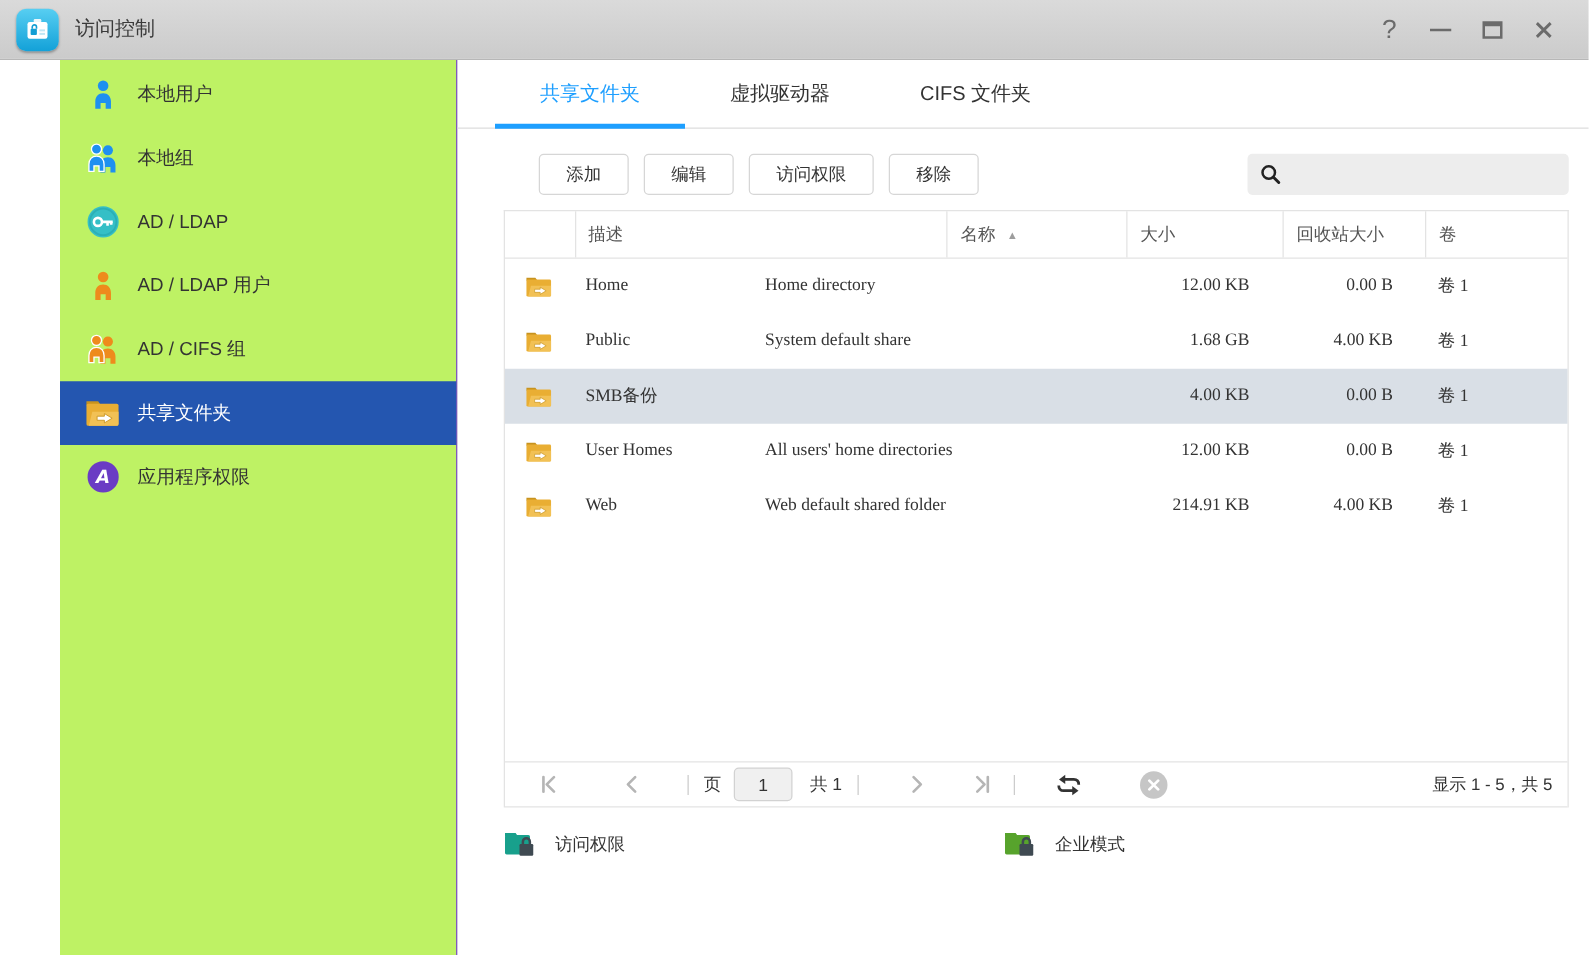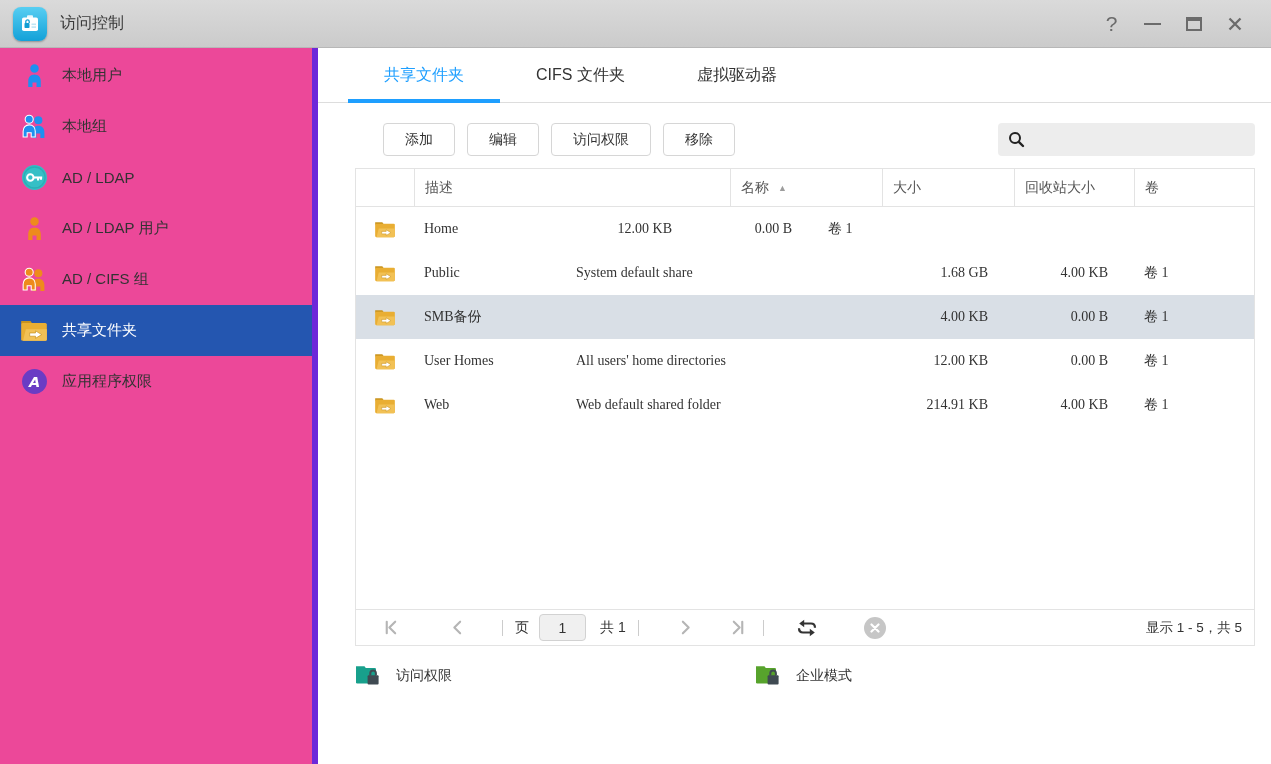--- a/index.html
+++ b/index.html
@@ -17,21 +17,21 @@
   .window-title { font-size:16px; color:#3a3a3a; }
   .win-controls { margin-left:auto; display:flex; align-items:center; }
   .wc { width:41px; height:34px; display:flex; align-items:center; justify-content:center;
         color:#6b6b6b; cursor:pointer; }
   .wc.help { font-size:21px; }
   .min-bar { width:17px; border-top:2px solid #6b6b6b; display:block; }
   .max-box { width:16px; height:14px; border:2px solid #6b6b6b; border-top-width:4px; display:block; }
 
   
   .content { flex:1; display:flex; min-height:0; }
-  .sidebar { width:318px; flex:0 0 318px; border-right:6px solid #6d28d9; padding-top:2px; background:#ec4899; }
+  .sidebar { width:318px; flex:0 0 318px; border-right:1px solid #6d28d9; padding-top:2px; background:#bef264;margin-left:48px; }
   .side-item { height:51px; display:flex; align-items:center; padding-left:20px; font-size:15px; color:#333; cursor:pointer; }
   .side-item .ic { width:28px; height:28px; display:flex; align-items:center; justify-content:center; margin-right:14px; }
   .side-item.selected { background:#2456b0; color:#fff; }
 
   .main { flex:1; display:flex; flex-direction:column; min-width:0; background:#fff; }
 
   
   .tabs-row { height:55px; flex:0 0 55px; display:flex; padding-left:30px; border-bottom:1px solid #ddd; }
   .tab { padding:0 36px; display:flex; align-items:center; font-size:16px; color:#333; position:relative; cursor:pointer; }
   .tab.active { color:#1e9fff; }
@@ -199,24 +199,24 @@
           <span>应用程序权限</span>
         </div>
       </div>
 
     <div class="main">
       <div class="tabs-row" id="tabs">
           <div class="tab active">
             <span>共享文件夹</span>
           </div>
           <div class="tab">
+            <span>虚拟驱动器</span>
+          </div>
+          <div class="tab">
             <span>CIFS 文件夹</span>
-          </div>
-          <div class="tab">
-            <span>虚拟驱动器</span>
           </div>
         </div>
 
       <div class="panel">
         <div class="toolbar">
           <div id="toolbar-buttons" style="display:flex">
               <button class="tbtn">添加</button>
               <button class="tbtn">编辑</button>
               <button class="tbtn">访问权限</button>
               <button class="tbtn">移除</button>
@@ -256,20 +256,21 @@
               <div class="trow">
                 <div class="td icon-cell" style="width:58px">
                   <svg width="22" height="17" viewBox="0 0 24 19">
                     <path d="M1 1.3h8l2 2.8H1z" fill="#c8931e"></path>
                     <rect x="1" y="3" width="22" height="15.2" rx="1.3" fill="#e9ae33"></rect>
                     <path d="M2.6 18.2L5 8.5h18v8.4a1.3 1.3 0 0 1-1.3 1.3z" fill="#f2c155"></path>
                     <path d="M8.3 11.6h5V9.8l5.3 3.2-5.3 3.2v-1.8h-5z" fill="#fff" stroke="#c8931e" stroke-width="0.6"></path>
                   </svg>
                 </div>
                 <div class="td" style="width:152px">Home</div>
+                <div class="td" style="width:316px">Home directory</div>
                 <div class="td num" style="width:132px">12.00 KB</div>
                 <div class="td num" style="width:120px">0.00 B</div>
                 <div class="td" style="width:120px">卷 1</div>
               </div>
               <div class="trow">
                 <div class="td icon-cell" style="width:58px">
                   <svg width="22" height="17" viewBox="0 0 24 19">
                     <path d="M1 1.3h8l2 2.8H1z" fill="#c8931e"></path>
                     <rect x="1" y="3" width="22" height="15.2" rx="1.3" fill="#e9ae33"></rect>
                     <path d="M2.6 18.2L5 8.5h18v8.4a1.3 1.3 0 0 1-1.3 1.3z" fill="#f2c155"></path>

